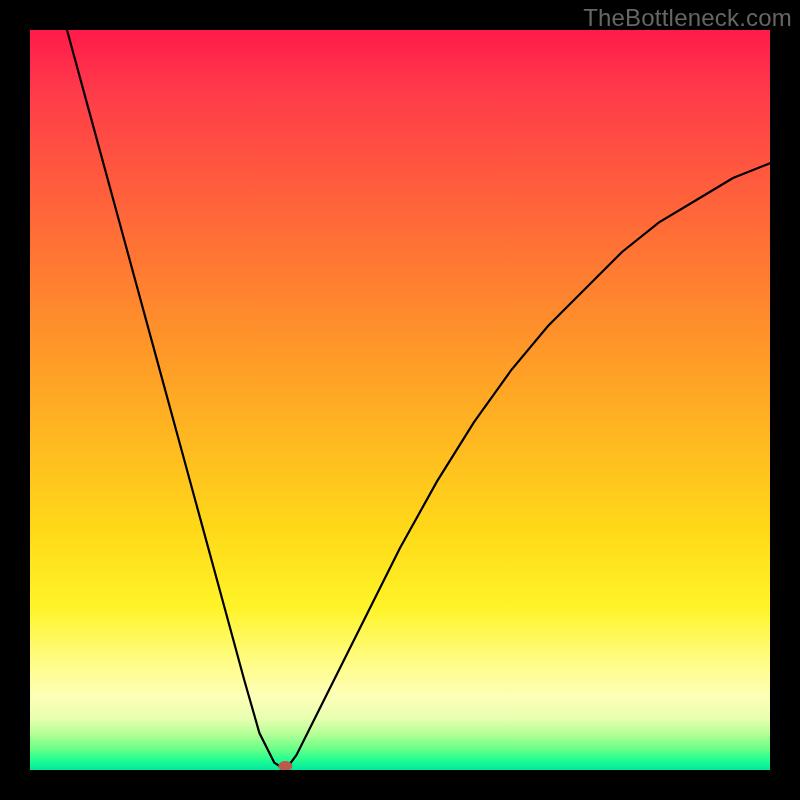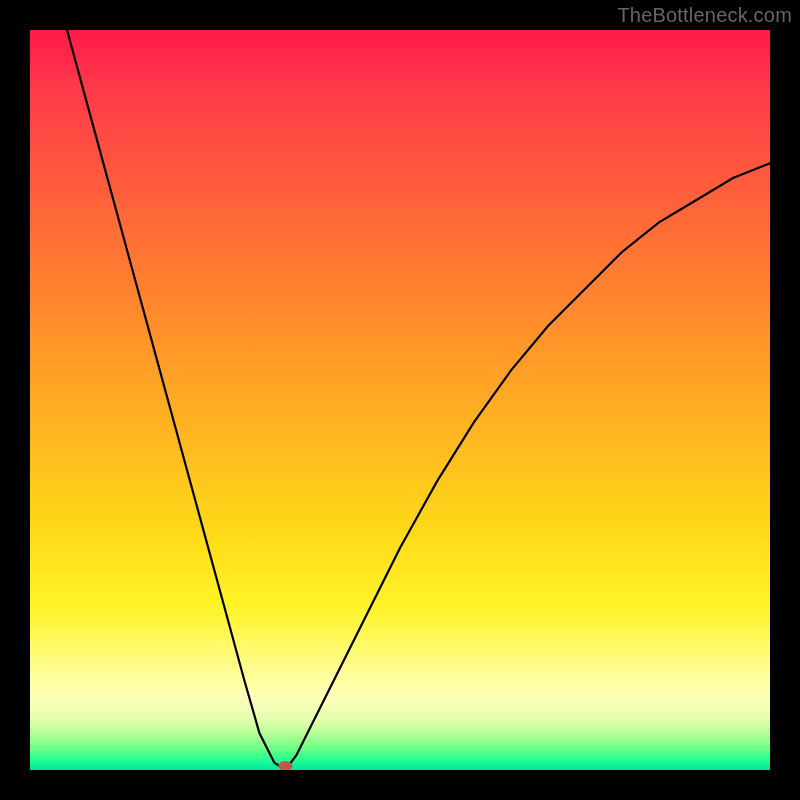--- a/index.html
+++ b/index.html
@@ -55,21 +55,21 @@
     left: 0;
     top: 0;
     width: 100%;
     height: 100%;
   }
   .watermark {
     position: absolute;
     top: 4px;
     right: 8px;
     color: #666666;
-    font-size: 20px;
+    font-size: 24px;
     font-weight: 500;
     letter-spacing: 0.2px;
     margin-left: 33px;
   }
   .marker {
     fill: #b95a4a;
     stroke: none;
   }
 </style>
 </head>

